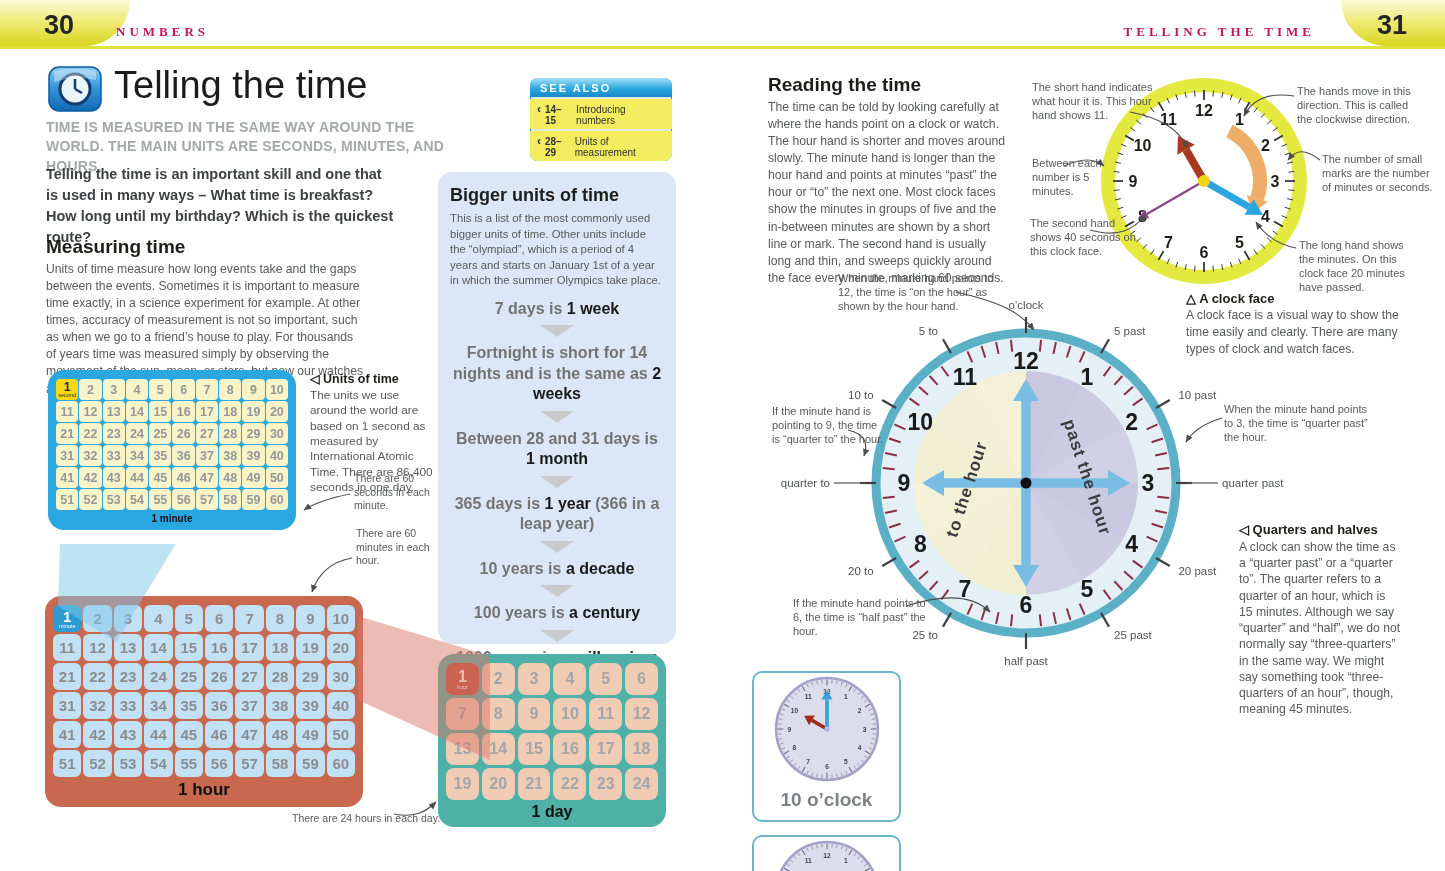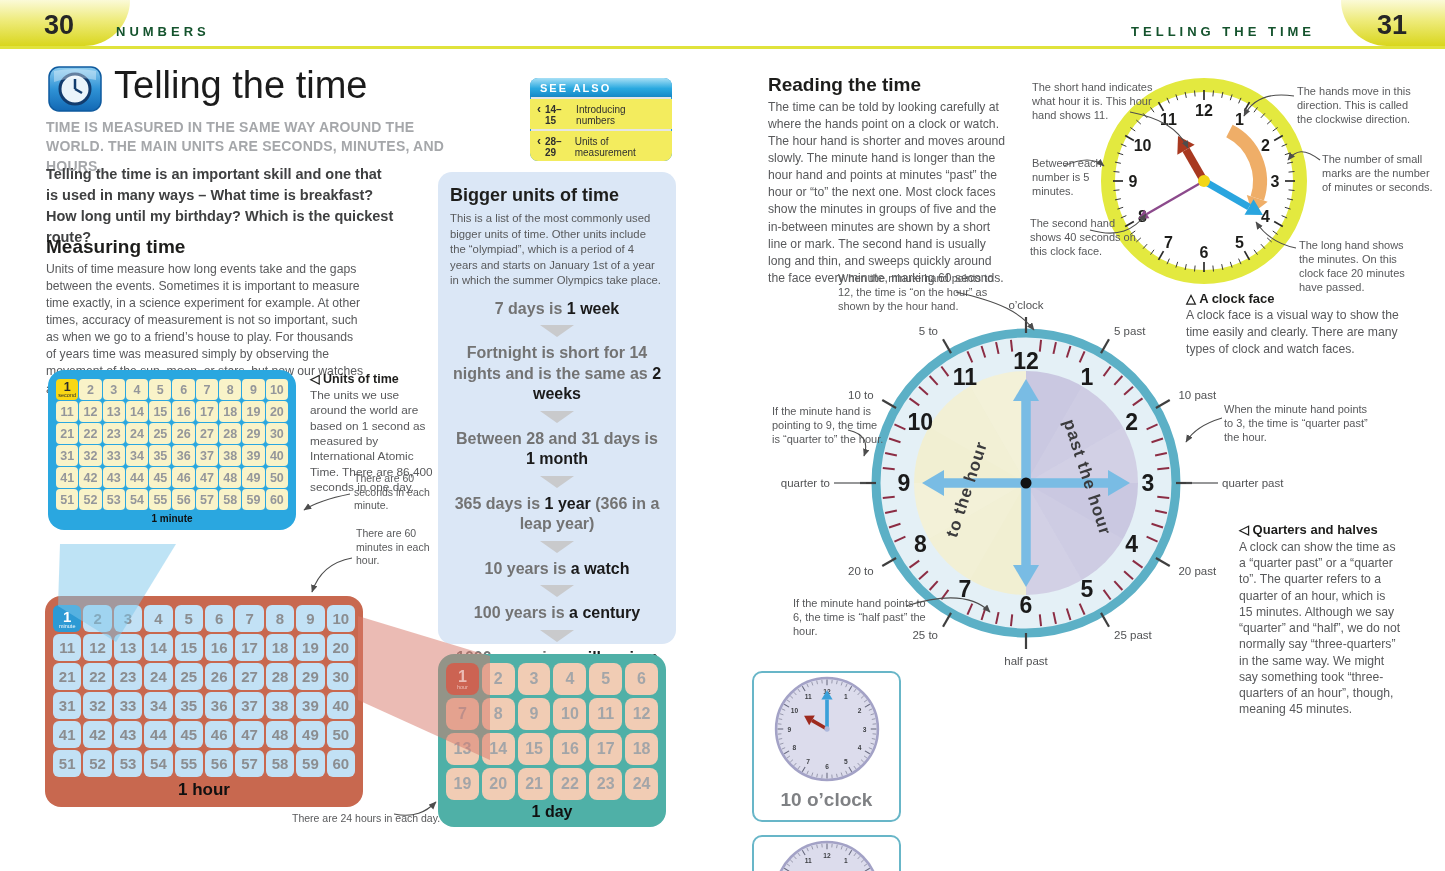--- a/index.html
+++ b/index.html
@@ -4,21 +4,21 @@
 <style>
   html,body{margin:0;padding:0;background:#fff;}
   .page{position:relative;width:1445px;height:871px;background:#fff;overflow:hidden;
         font-family:"Liberation Sans",sans-serif;color:#58595b;}
   .abs{position:absolute;}
   
   .corner{position:absolute;top:0;height:46px;background:linear-gradient(180deg,#fbfad8 0%,#eeeb7a 45%,#d9d61d 100%);}
   .corner.left{left:0;width:130px;border-radius:0 0 70px 0;}
   .corner.right{right:0;width:104px;border-radius:0 0 0 70px;}
   .pgnum{position:absolute;top:10px;font-size:27px;font-weight:bold;color:#262626;}
-  .section{position:absolute;top:24px;font-size:13px;font-weight:bold;letter-spacing:4px;color:#14532d;}
+  .section{position:absolute;top:24px;font-size:13px;font-weight:bold;letter-spacing:4px;color:#be185d;font-family:Liberation Serif, serif;}
   .rule{position:absolute;left:0;right:0;top:46px;height:3px;background:#e0e33c;}
   
   .title{position:absolute;left:114px;top:64px;font-size:38px;color:#1b1b1b;}
   .standfirst{position:absolute;left:46px;top:118px;width:408px;font-size:14px;font-weight:bold;
               color:#a5a7aa;line-height:1.38;letter-spacing:.2px;}
   .lead{position:absolute;left:46px;top:164px;width:348px;font-size:14.5px;font-weight:bold;color:#3f4041;line-height:1.45;}
   .h2{font-size:19px;font-weight:bold;color:#1d1d1b;}
   .body{font-size:12.2px;line-height:1.4;color:#58595b;}
   
   .seealso{position:absolute;left:530px;top:78px;width:142px;border-radius:8px;overflow:hidden;
@@ -135,21 +135,21 @@
     <div class="bd">This is a list of the most commonly used bigger units of time. Other units include the “olympiad”, which is a period of 4 years and starts on January 1st of a year in which the summer Olympics take place.</div>
     <div class="seq" id="units-seq">
         <div class="seq-item"><span class="g">7 days is </span><span class="b">1 week</span></div>
         <div class="tri"></div>
         <div class="seq-item"><span class="g">Fortnight is short for 14 nights and is the same as </span><span class="b">2 weeks</span></div>
         <div class="tri"></div>
         <div class="seq-item"><span class="g">Between 28 and 31 days is </span><span class="b">1 month</span></div>
         <div class="tri"></div>
         <div class="seq-item"><span class="g">365 days is </span><span class="b">1 year</span><span class="g"> (366 in a leap year)</span></div>
         <div class="tri"></div>
-        <div class="seq-item"><span class="g">10 years is </span><span class="b">a watch</span></div>
+        <div class="seq-item"><span class="g">10 years is </span><span class="b">a decade</span></div>
         <div class="tri"></div>
         <div class="seq-item"><span class="g">100 years is </span><span class="b">a century</span></div>
         <div class="tri"></div>
         <div class="seq-item"><span class="g">1000 years is </span><span class="b">a millennium</span></div>
       </div>
   </div>
 
   <div class="grid grid-minute">
     <div class="cells">
         <div class="cell first">

